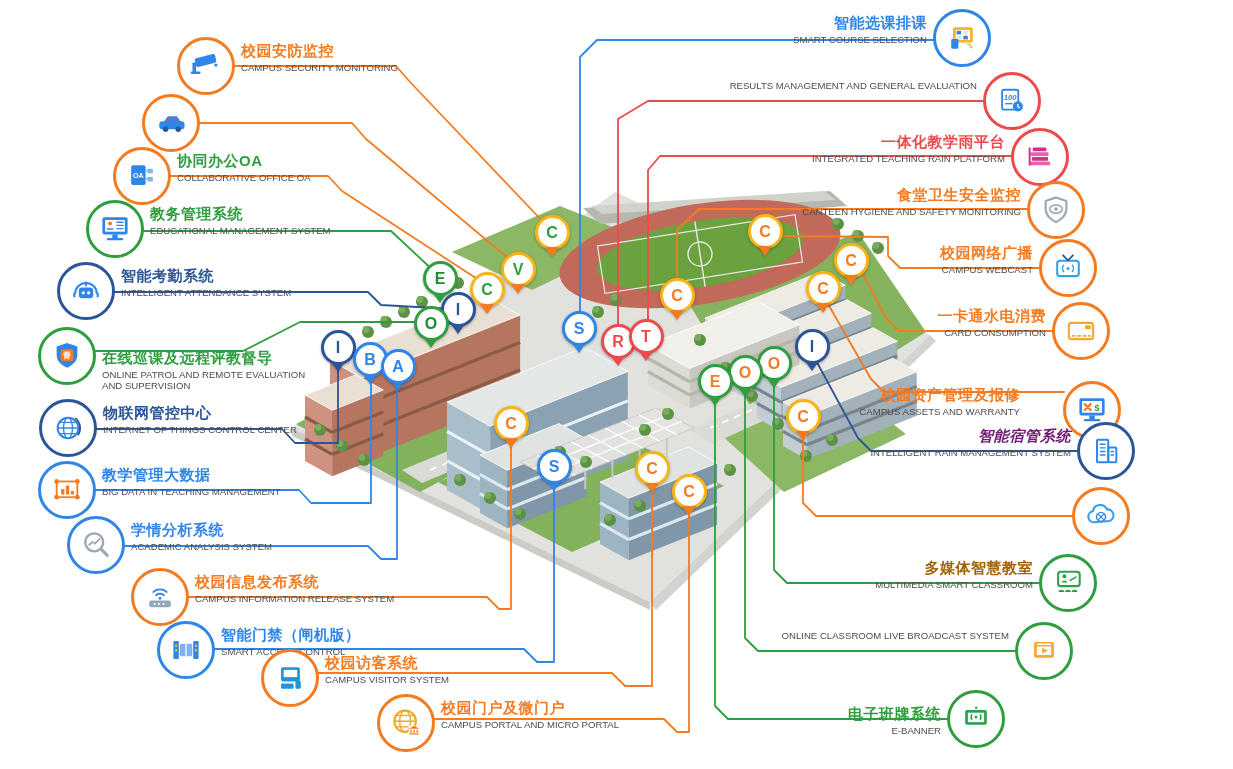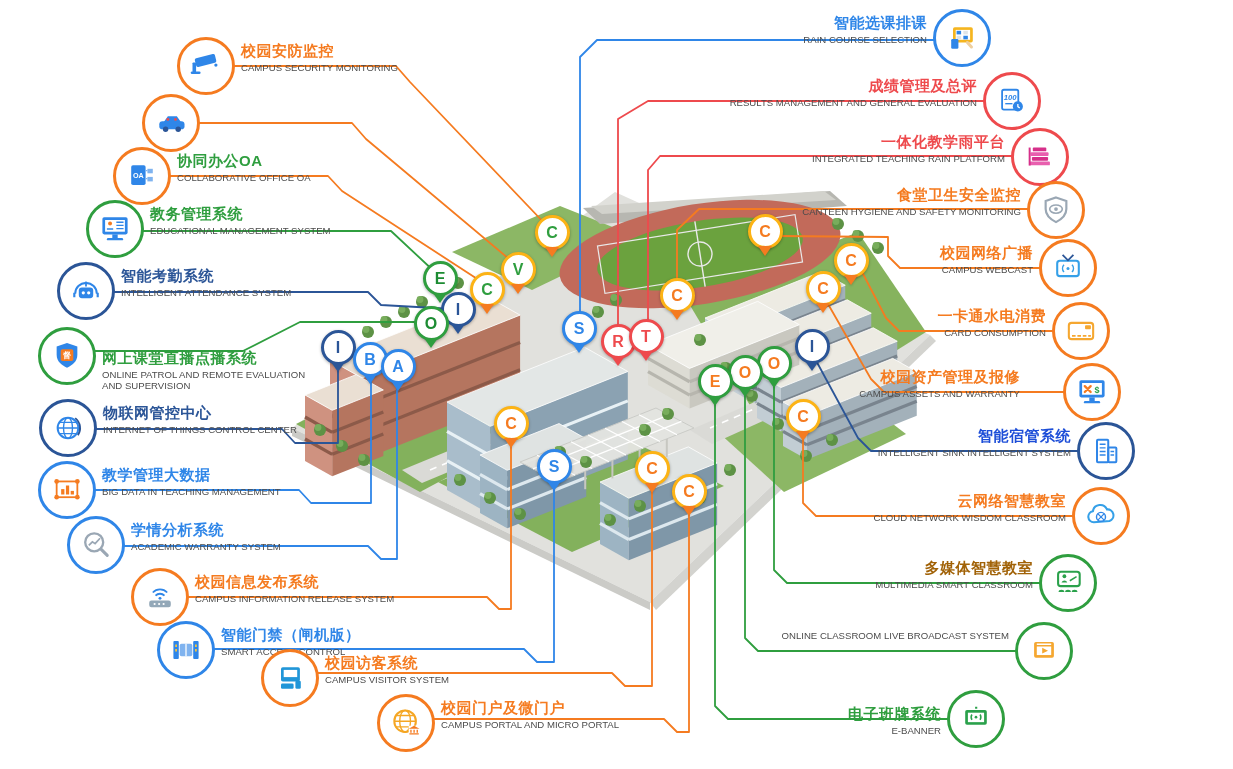--- a/index.html
+++ b/index.html
@@ -416,21 +416,21 @@
     </div>
     <div class="label left" style="top: 327px; left: 38px;">
       <div class="disc" style="border-color: rgb(47, 158, 63);">
         <svg width="36" height="36" viewBox="0 0 40 40">
           <path d="M20 5.5 l11.5 4 v9 c0 7.5 -5.5 11.5 -11.5 14.5 c-6 -3 -11.5 -7 -11.5 -14.5 v-9 z" fill="#2f86e8"></path>
           <rect x="13" y="12.5" width="14" height="13" rx="2" fill="#f57b20"></rect>
           <text x="20" y="22.5" font-size="9" fill="#fff" text-anchor="middle" font-weight="bold">督</text>
         </svg>
       </div>
       <div class="txt" style="padding-top: 23px;">
-        <div class="zh" style="color: rgb(47, 158, 63);">网上课堂直播点播系统</div>
+        <div class="zh" style="color: rgb(47, 158, 63);">在线巡课及远程评教督导</div>
         <div class="en wrap">ONLINE PATROL AND REMOTE EVALUATION AND SUPERVISION</div>
       </div>
     </div>
     <div class="label left" style="top: 399px; left: 39px;">
       <div class="disc" style="border-color: rgb(43, 85, 151);">
         <svg width="36" height="36" viewBox="0 0 40 40">
           <circle cx="20" cy="20" r="11.5" fill="none" stroke="#2f86e8" stroke-width="2.2"></circle>
           <ellipse cx="20" cy="20" rx="5" ry="11.5" fill="none" stroke="#2f86e8" stroke-width="1.5"></ellipse>
           <path d="M8.5 20 h23 M10.5 13.7 h19 M10.5 26.3 h19" stroke="#2f86e8" stroke-width="1.5"></path>
           <path d="M28 9 a14 14 0 0 1 3 19" fill="none" stroke="#2b5597" stroke-width="2"></path>
@@ -462,21 +462,21 @@
     <div class="label left" style="top: 516px; left: 67px;">
       <div class="disc" style="border-color: rgb(47, 134, 232);">
         <svg width="36" height="36" viewBox="0 0 40 40">
           <circle cx="18" cy="17" r="10" fill="none" stroke="#9aa7b4" stroke-width="2.6"></circle>
           <path d="M25.5 24.5 l7 7" stroke="#9aa7b4" stroke-width="3.4" stroke-linecap="round"></path>
           <path d="M12 20.5 l4 -4 l3 2 l5.5 -6" fill="none" stroke="#9aa7b4" stroke-width="2"></path>
         </svg>
       </div>
       <div class="txt">
         <div class="zh" style="color: rgb(47, 134, 232);">学情分析系统</div>
-        <div class="en">ACADEMIC WARRANTY SYSTEM</div>
+        <div class="en">ACADEMIC ANALYSIS SYSTEM</div>
       </div>
     </div>
     <div class="label left" style="top: 568px; left: 131px;">
       <div class="disc" style="border-color: rgb(245, 123, 32);">
         <svg width="36" height="36" viewBox="0 0 40 40">
           <path d="M12 15 a11 11 0 0 1 16 0 M15 18.5 a7 7 0 0 1 10 0" fill="none" stroke="#2f86e8" stroke-width="2"></path>
           <circle cx="20" cy="21.5" r="1.6" fill="#2f86e8"></circle>
           <rect x="8" y="24" width="24" height="7.5" rx="2.5" fill="#93a8b8"></rect>
           <circle cx="14" cy="27.8" r="1.2" fill="#fff"></circle>
           <circle cx="19" cy="27.8" r="1.2" fill="#fff"></circle>
@@ -529,38 +529,37 @@
         </svg>
       </div>
       <div class="txt">
         <div class="zh" style="color: rgb(245, 123, 32);">校园门户及微门户</div>
         <div class="en">CAMPUS PORTAL AND MICRO PORTAL</div>
       </div>
     </div>
     <div class="label right" style="top: 9px; right: 242px;">
       <div class="txt">
         <div class="zh" style="color: rgb(47, 134, 232);">智能选课排课</div>
-        <div class="en">RAIN COURSE SELECTION</div>
+        <div class="en">SMART COURSE SELECTION</div>
       </div>
       <div class="disc" style="border-color: rgb(47, 134, 232);">
         <svg width="36" height="36" viewBox="0 0 40 40">
           <rect x="10" y="8" width="22" height="17" rx="2" fill="#f5b51f"></rect>
           <rect x="13" y="11" width="16" height="11" fill="#fff"></rect>
           <rect x="14" y="12" width="5" height="4" fill="#2f86e8"></rect>
           <rect x="21.5" y="12" width="5" height="4" fill="#dfe4e8"></rect>
           <rect x="14" y="17.5" width="5" height="4" fill="#dfe4e8"></rect>
           <rect x="21.5" y="17.5" width="5" height="4" fill="#2f86e8"></rect>
           <rect x="8" y="21" width="8" height="11" rx="1.5" fill="#2f86e8"></rect>
           <path d="M26 25 l4.5 5" stroke="#efcf9e" stroke-width="3.4" stroke-linecap="round"></path>
         </svg>
       </div>
     </div>
     <div class="label right" style="top: 72px; right: 192px;">
       <div class="txt">
-        <div class="zh" style="color: rgb(238, 74, 77);">成绩管理及总评</div>
         <div class="en">RESULTS MANAGEMENT AND GENERAL EVALUATION</div>
       </div>
       <div class="disc" style="border-color: rgb(238, 74, 77);">
         <svg width="36" height="36" viewBox="0 0 40 40">
           <rect x="9" y="7.5" width="18" height="22" rx="2" fill="#fff" stroke="#2f86e8" stroke-width="2"></rect>
           <text x="18" y="18.5" font-size="8.6" fill="#2f86e8" text-anchor="middle" font-style="italic" font-weight="bold">100</text>
           <path d="M12.5 23 h8" stroke="#2f86e8" stroke-width="1.5"></path>
           <circle cx="26.5" cy="26" r="5.6" fill="#2f86e8"></circle>
           <path d="M26.5 23.4 v2.8 l2.1 1.5" stroke="#fff" stroke-width="1.4" fill="none"></path>
         </svg>
@@ -616,54 +615,50 @@
         <div class="en">CARD CONSUMPTION</div>
       </div>
       <div class="disc" style="border-color: rgb(245, 123, 32);">
         <svg width="36" height="36" viewBox="0 0 40 40">
           <rect x="6.5" y="11" width="27" height="18" rx="3" fill="none" stroke="#f5a730" stroke-width="2.3"></rect>
           <rect x="24.5" y="13.5" width="6.5" height="4.5" rx="1" fill="#f5a730"></rect>
           <path d="M10 25.5 h4 M16 25.5 h4 M22 25.5 h4 M28 25.5 h3" stroke="#f5a730" stroke-width="2"></path>
         </svg>
       </div>
     </div>
-    <div class="label right" style="top: 363px; right: 112px; gap: 43px;">
+    <div class="label right" style="top: 381px; right: 112px; gap: 43px;">
       <div class="txt">
         <div class="zh" style="color: rgb(245, 123, 32);">校园资产管理及报修</div>
         <div class="en">CAMPUS ASSETS AND WARRANTY</div>
       </div>
       <div class="disc" style="border-color: rgb(245, 123, 32);">
         <svg width="36" height="36" viewBox="0 0 40 40">
           <rect x="6" y="7" width="28" height="19" rx="2" fill="#2f86e8"></rect>
           <rect x="9" y="10" width="22" height="13" fill="#fff"></rect>
           <path d="M12 13.5 l6.5 6.5 M18.5 13.5 l-6.5 6.5" stroke="#f57b20" stroke-width="2.6" stroke-linecap="round"></path>
           <text x="25.5" y="21" font-size="10" fill="#2aa14b" text-anchor="middle" font-weight="bold">$</text>
           <rect x="17" y="26" width="6" height="4" fill="#2f86e8"></rect>
           <rect x="11" y="30" width="18" height="2.6" rx="1.3" fill="#2f86e8"></rect>
         </svg>
       </div>
     </div>
     <div class="label right" style="top: 422px; right: 98px;">
       <div class="txt">
-        <div class="zh" style="color: #1d4ed8;">智能宿管系统</div>
-        <div class="en">INTELLIGENT SINK INTELLIGENT SYSTEM</div>
+        <div class="zh" style="color: #701a75; font-style: italic;">智能宿管系统</div>
+        <div class="en">INTELLIGENT RAIN MANAGEMENT SYSTEM</div>
       </div>
       <div class="disc" style="border-color: rgb(43, 85, 151);">
         <svg width="36" height="36" viewBox="0 0 40 40">
           <rect x="10" y="7.5" width="12.5" height="25" rx="1" fill="none" stroke="#2f86e8" stroke-width="2.2"></rect>
           <rect x="22.5" y="16" width="9" height="16.5" rx="1" fill="none" stroke="#2f86e8" stroke-width="2.2"></rect>
           <path d="M13 12.5 h6.5 M13 16.5 h6.5 M13 20.5 h6.5 M13 24.5 h6.5 M25 20.5 h4 M25 24.5 h4" stroke="#2f86e8" stroke-width="1.6"></path>
         </svg>
       </div>
     </div>
     <div class="label right" style="top: 487px; right: 103px;">
-      <div class="txt">
-        <div class="zh" style="color: rgb(245, 123, 32);">云网络智慧教室</div>
-        <div class="en">CLOUD NETWORK WISDOM CLASSROOM</div>
-      </div>
       <div class="disc" style="border-color: rgb(245, 123, 32);">
         <svg width="36" height="36" viewBox="0 0 40 40">
           <path d="M12 27 a6.2 6.2 0 0 1 -1 -12.3 a8.2 8.2 0 0 1 15.6 -2 a6.6 6.6 0 0 1 2.8 12.8 z" fill="none" stroke="#35a0e8" stroke-width="2.3"></path>
           <circle cx="20" cy="21" r="5" fill="none" stroke="#2f86e8" stroke-width="1.6"></circle>
           <path d="M16.5 17.5 l7 7 M23.5 17.5 l-7 7" stroke="#2f86e8" stroke-width="1.2"></path>
         </svg>
       </div>
     </div>
     <div class="label right" style="top: 554px; right: 136px;">
       <div class="txt">

